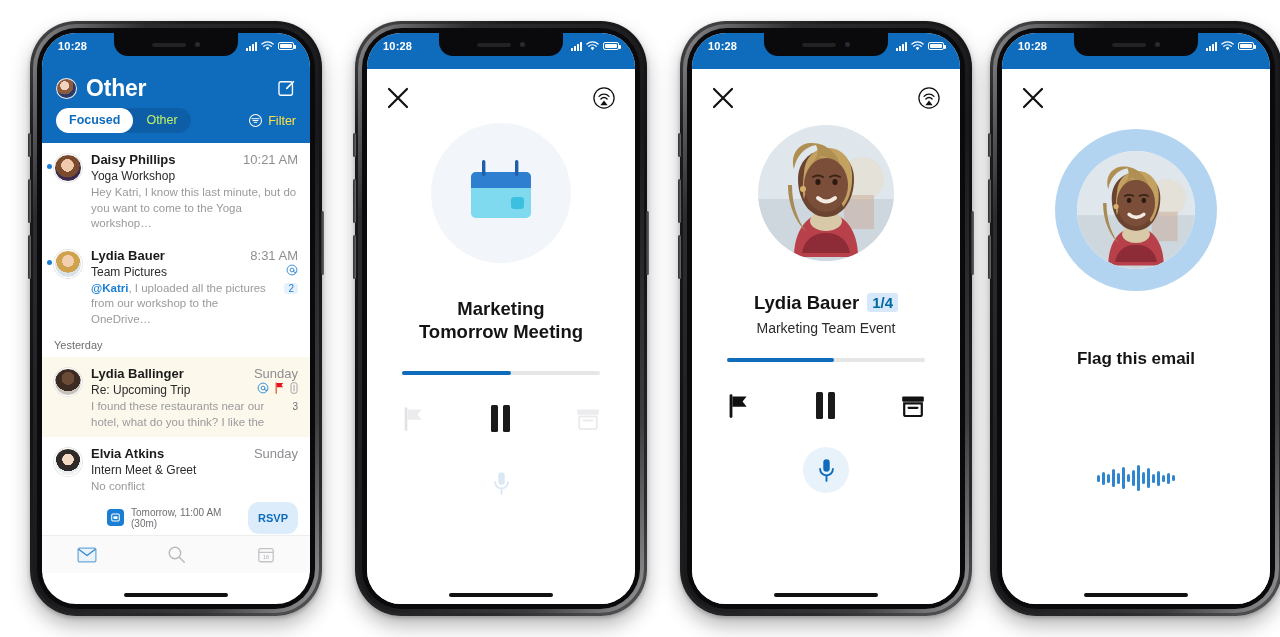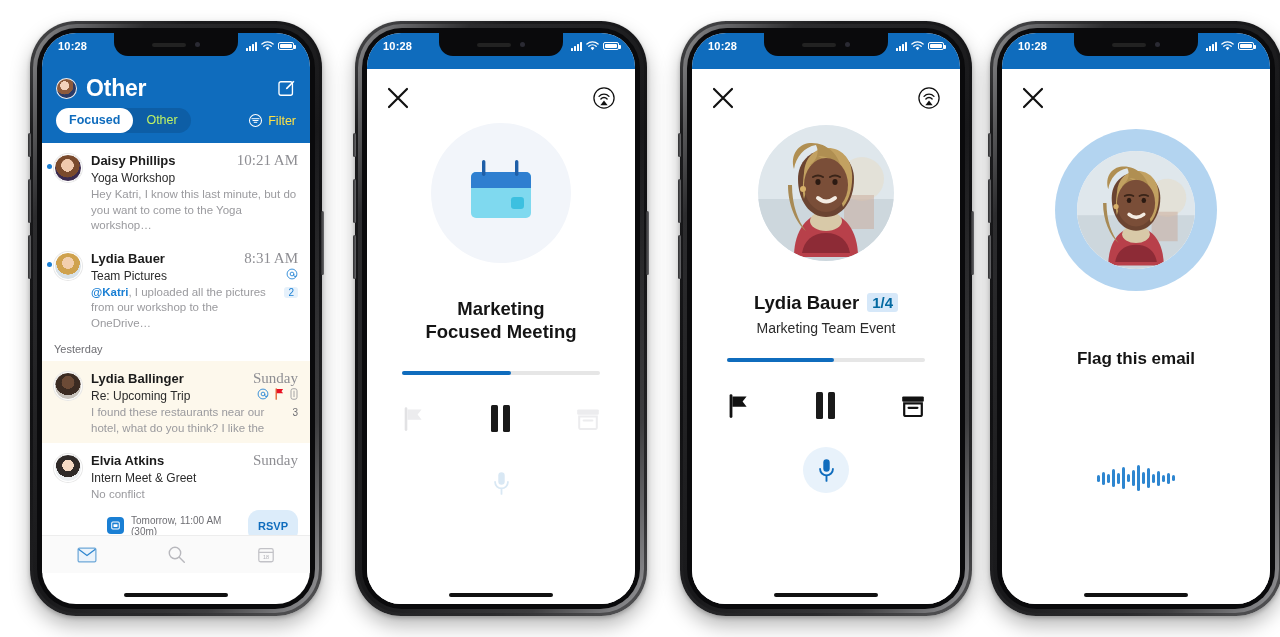--- a/index.html
+++ b/index.html
@@ -97,21 +97,21 @@
     width:28px;height:28px;border-radius:50%;flex:0 0 28px;margin-right:9px;margin-top:2px;
     border:1.5px solid #fff; box-shadow:0 0 0 1px #e7e7e7;
   }
   .av.a1{background: radial-gradient(circle at 48% 40%, #f0c9ad 0 30%, #7a4a2c 31% 58%, #3b2b4f 59% 100%);}
   .av.a2{background: radial-gradient(circle at 50% 38%, #f2cfae 0 28%, #cfa24e 29% 56%, #d9e2e8 57% 100%);}
   .av.a3{background: radial-gradient(circle at 50% 36%, #6b4a36 0 30%, #3b2b22 31% 60%, #c7c2bb 61% 100%);}
   .av.a4{background: radial-gradient(circle at 50% 40%, #f3d9c4 0 28%, #2f2a28 29% 58%, #eceff1 59% 100%);}
   .mail-body { flex:1; min-width:0; }
   .mail-line1 { display:flex; align-items:baseline; justify-content:space-between; gap:6px; }
   .sender { font-size:13px; font-weight:700; color:#1b1b1b; white-space:nowrap; }
-  .when { font-size:15px; color:#8e8e93; white-space:nowrap;font-family:Liberation Serif, serif; }
+  .when { font-size:13px; color:#8e8e93; white-space:nowrap; }
   .subject { font-size:12px; color:#2b2b2b; margin-top:2px; }
   .preview { font-size:11.5px; color:#9a9a9e; line-height:1.35; margin-top:2px; }
   .preview .mention { color:#1a7fd4; font-weight:700; }
   .row-icons { display:flex; align-items:center; gap:5px; }
   .count-badge { font-size:10px; color:#6e6e73; text-align:right; }
   .count-badge.blue { color:#1a7fd4; background:#e6f1fb; border-radius:3px; padding:0 4px; }
   .section-label { font-size:11px; color:#6e6e73; padding:5px 12px 6px 12px; }
 
   .rsvp-row { display:flex; align-items:center; gap:7px; margin-top:7px; padding-left:16px; }
   .rsvp-ic { width:17px;height:17px;border-radius:4px;background:#1a7fd4;display:flex;align-items:center;justify-content:center;}
@@ -390,21 +390,21 @@
               <rect x="9" y="16" width="60" height="46" rx="5" fill="#7fd9ef"></rect>
               <path d="M9 21a5 5 0 0 1 5-5h50a5 5 0 0 1 5 5v11H9z" fill="#2f7fd0"></path>
               <rect x="20" y="4" width="3.4" height="16" rx="1.7" fill="#1f5fa8"></rect>
               <rect x="53" y="4" width="3.4" height="16" rx="1.7" fill="#1f5fa8"></rect>
               <rect x="49" y="41" width="13" height="12" rx="3.2" fill="#3cc0e0"></rect>
             </svg>
           </div>
 
           <div class="pme-title" style="margin-top:34px">
             <div>Marketing</div>
-            <div>Focused Meeting</div>
+            <div>Tomorrow Meeting</div>
           </div>
 
           <div class="progress">
             <i style="width:55%"></i>
           </div>
 
           <div class="ctrls">
             <svg width="22" height="24" viewBox="0 0 22 24">
               <path d="M4 1.6v21" stroke="#e2e2e4" stroke-width="2.6" stroke-linecap="round"></path>
               <path d="M5.4 2.4h14.2l-4 5.2 4 5.2H5.4z" fill="#ececee"></path>

